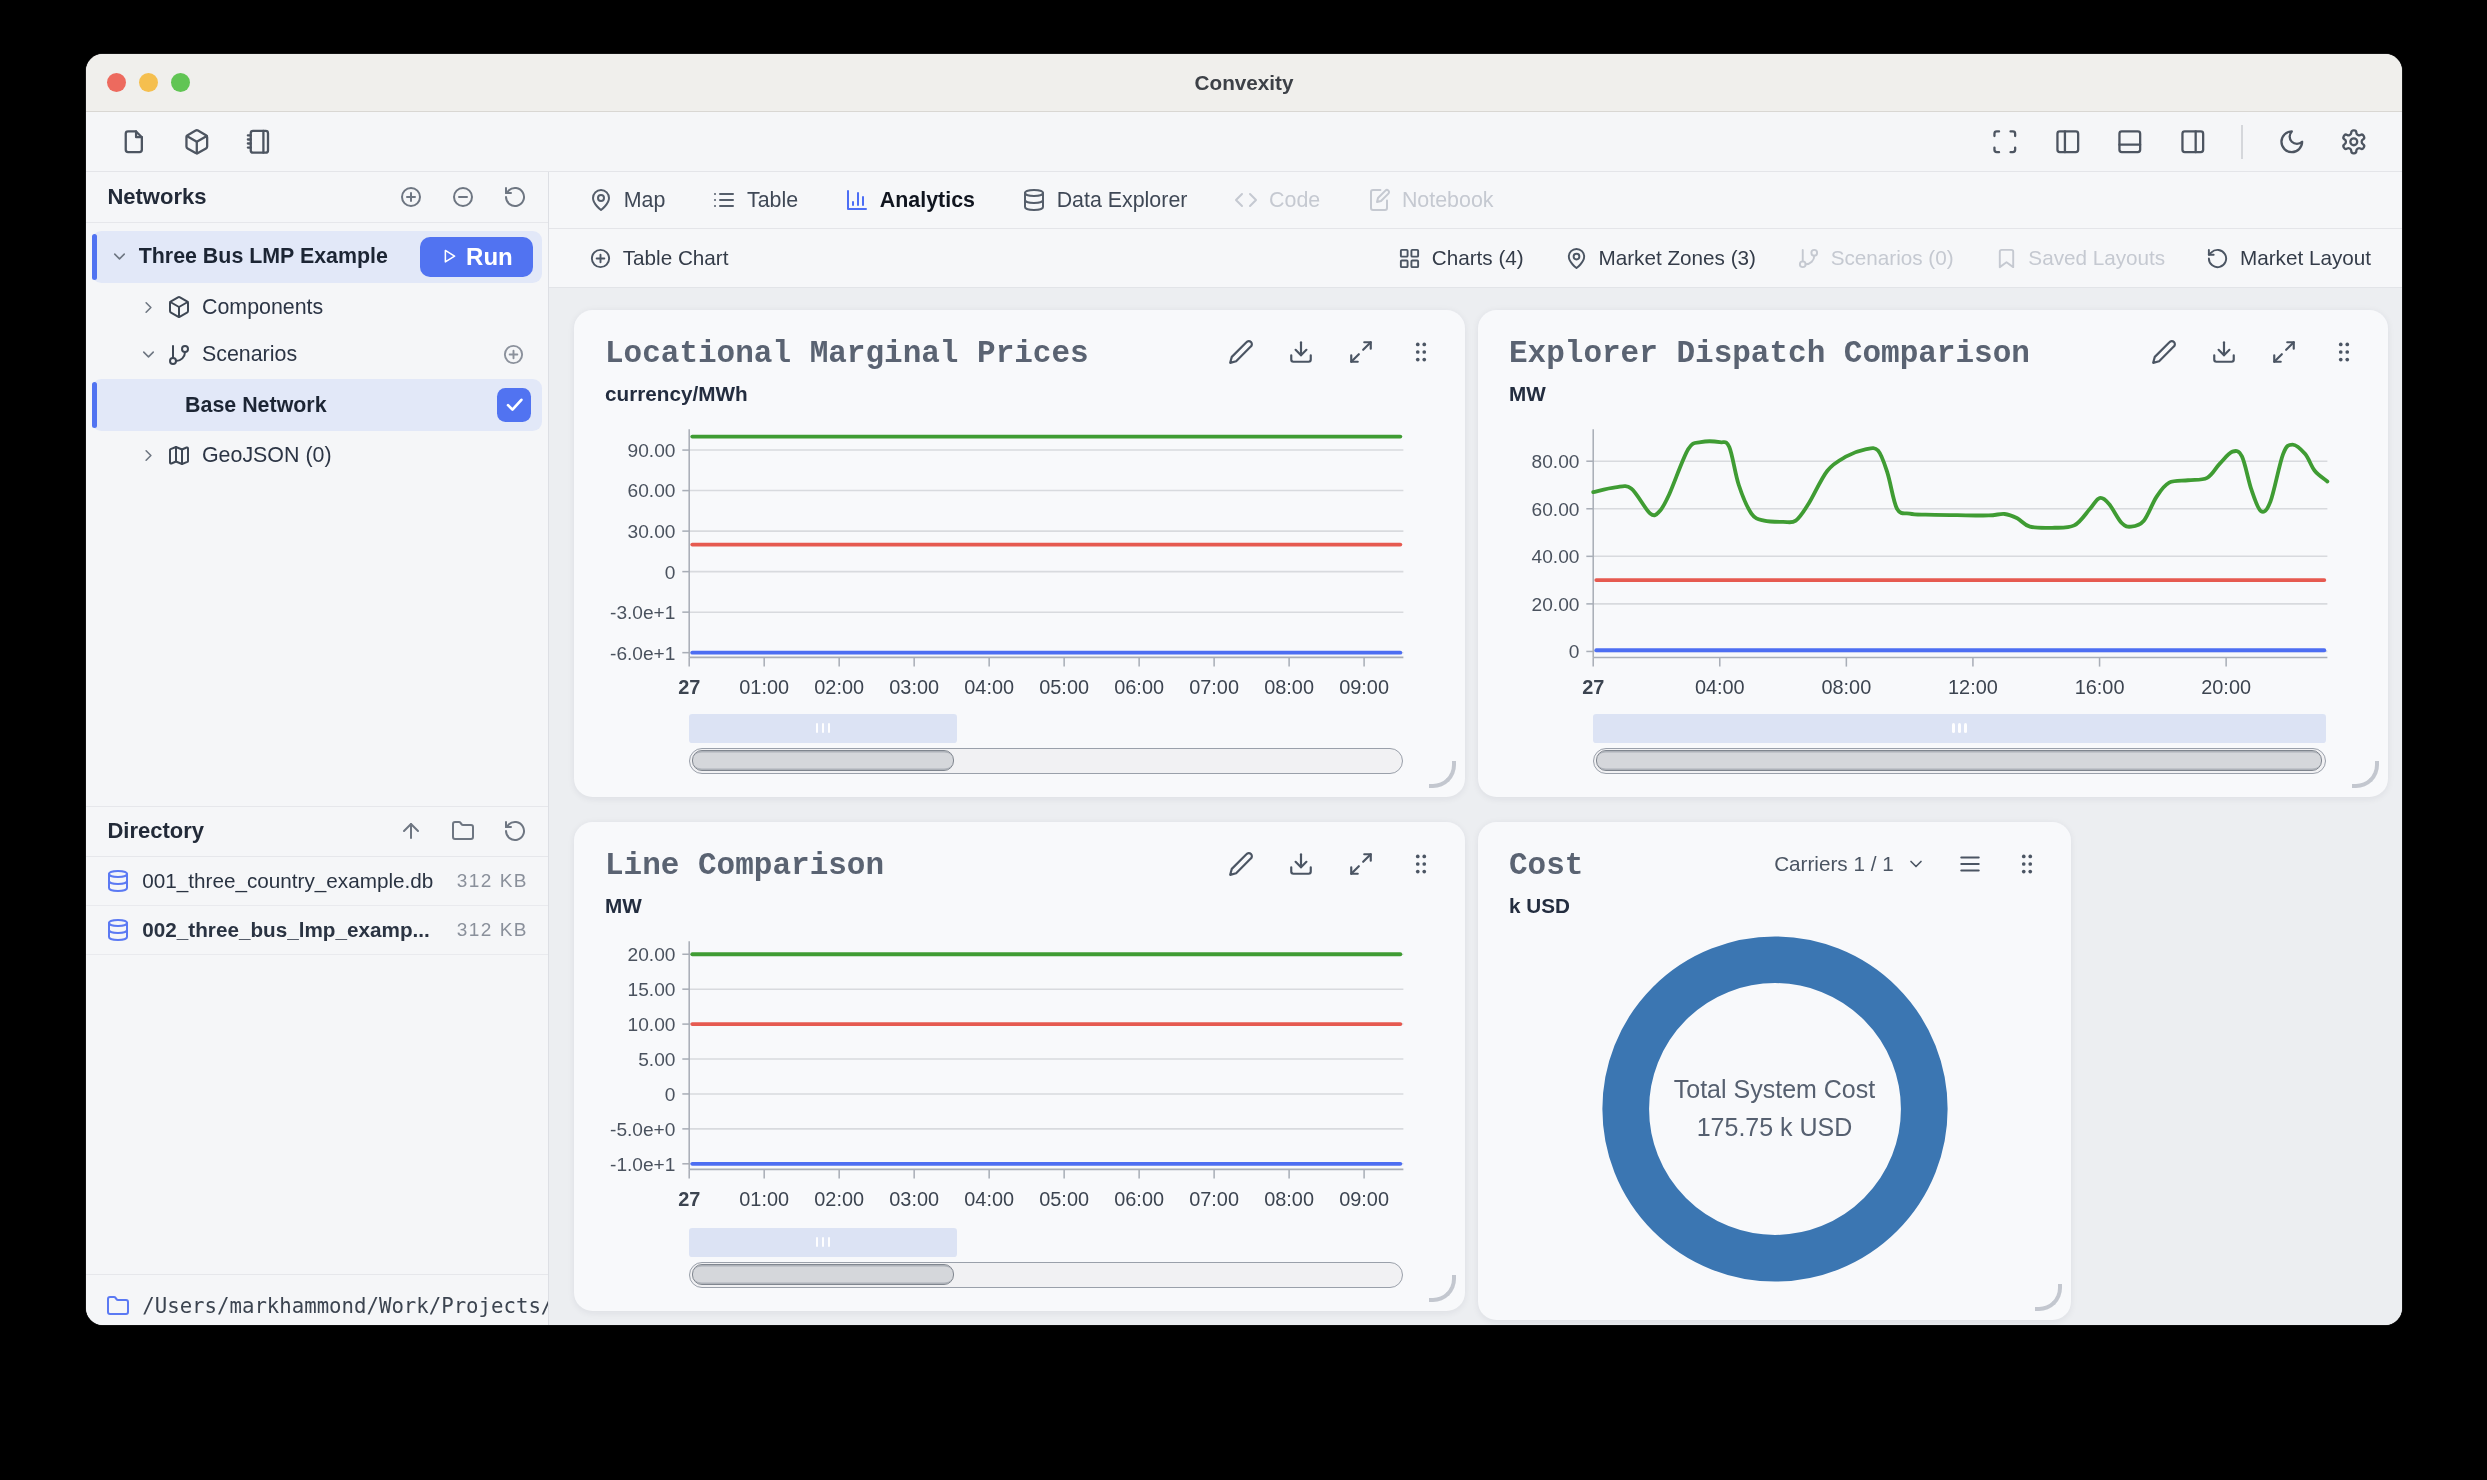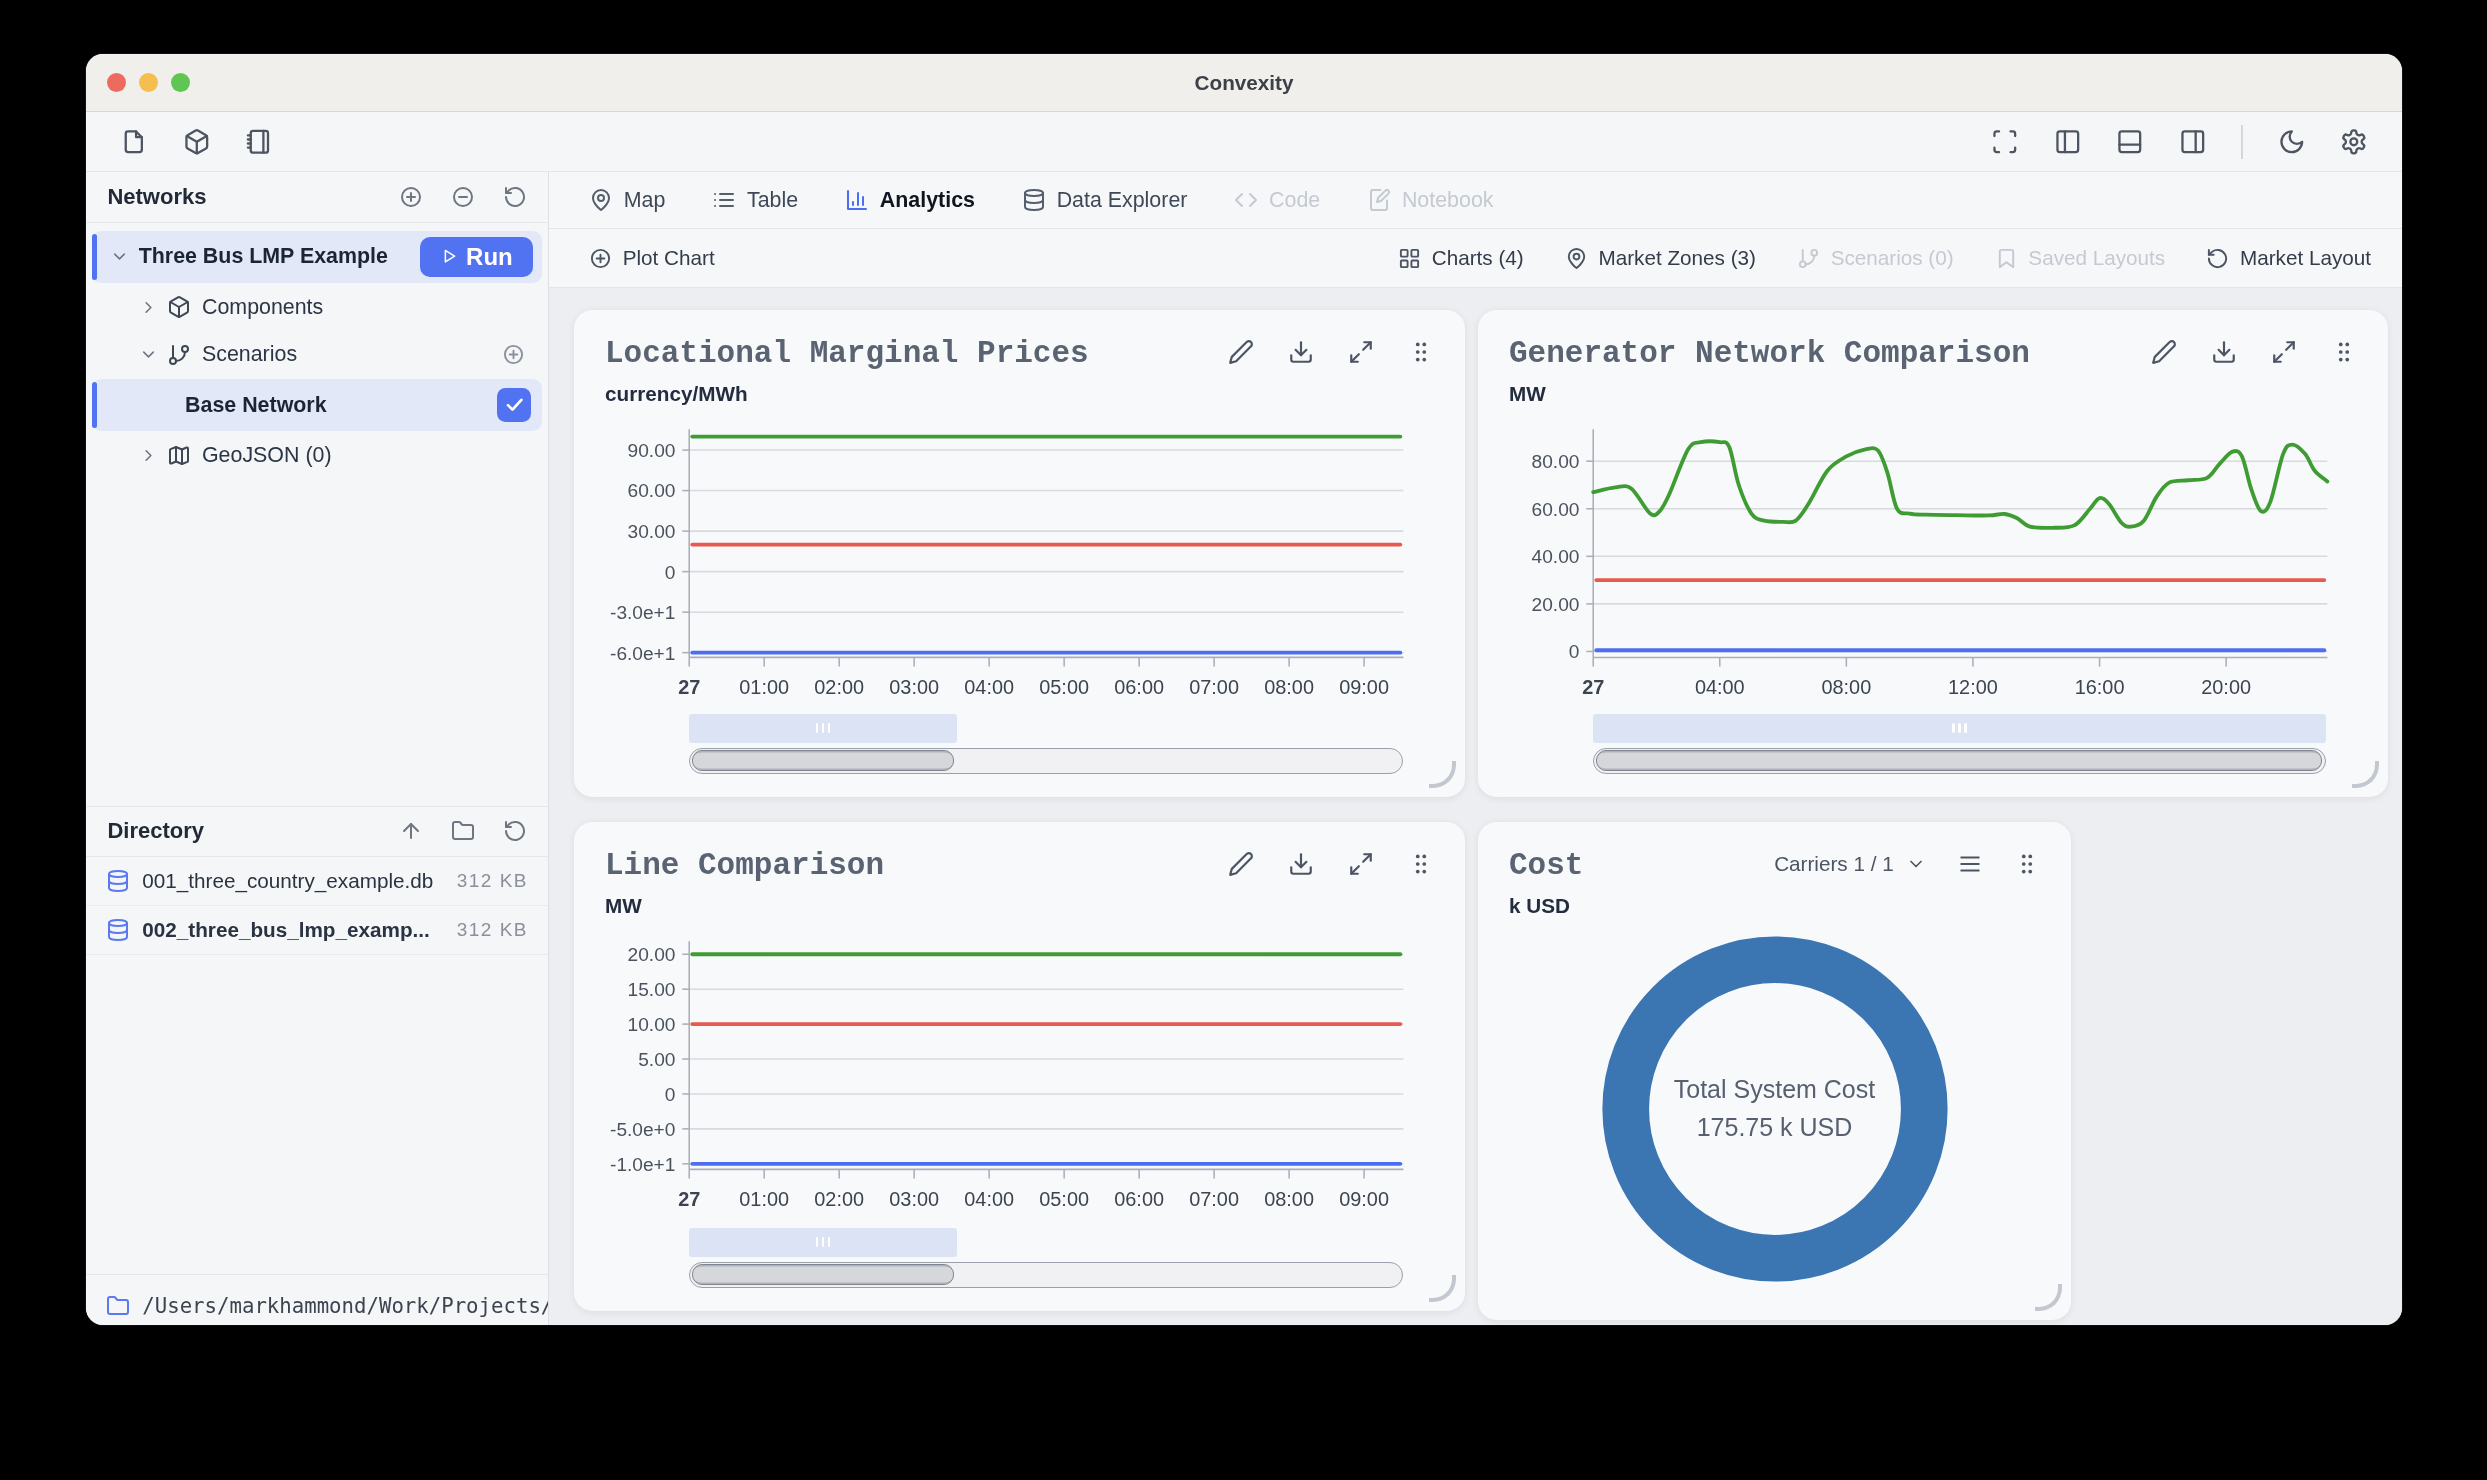--- a/index.html
+++ b/index.html
@@ -435,21 +435,21 @@
       </div>
 
       <div class="subbar">
         <div class="sb-item">
           <span class="i">
               <svg viewBox="0 0 24 24">
                 <circle cx="12" cy="12" r="9"></circle>
                 <path d="M12 8v8M8 12h8"></path>
               </svg>
             </span>
-          <span>Plot Chart</span>
+          <span>Table Chart</span>
         </div>
         <div class="sb-right">
           <div class="sb-item">
             <span class="i">
                 <svg viewBox="0 0 24 24">
                   <rect x="3" y="3" width="7" height="7" rx="1"></rect>
                   <rect x="14" y="3" width="7" height="7" rx="1"></rect>
                   <rect x="3" y="14" width="7" height="7" rx="1"></rect>
                   <rect x="14" y="14" width="7" height="7" rx="1"></rect>
                 </svg>
@@ -594,21 +594,21 @@
               </div>
               <div class="track">
                 <div class="thumb" style="left:calc(0.00% + 1.5px);width:calc(37.50% - 4.6px)"></div>
               </div>
             </div>
         </div>
 
         <div class="card" style="left:929px; top:22px; width:910px; height:487px;">
           <div class="card-head">
             <div>
-              <div class="c-title">Generator Network Comparison</div>
+              <div class="c-title">Explorer Dispatch Comparison</div>
               <div class="c-sub">MW</div>
             </div>
             <div class="c-acts">
               <span class="i">
                   <svg viewBox="0 0 24 24">
                     <path d="M17 3a2.85 2.83 0 1 1 4 4L7.5 20.5 2 22l1.5-5.5z"></path>
                   </svg>
                 </span>
               <span class="i">
                   <svg viewBox="0 0 24 24">

